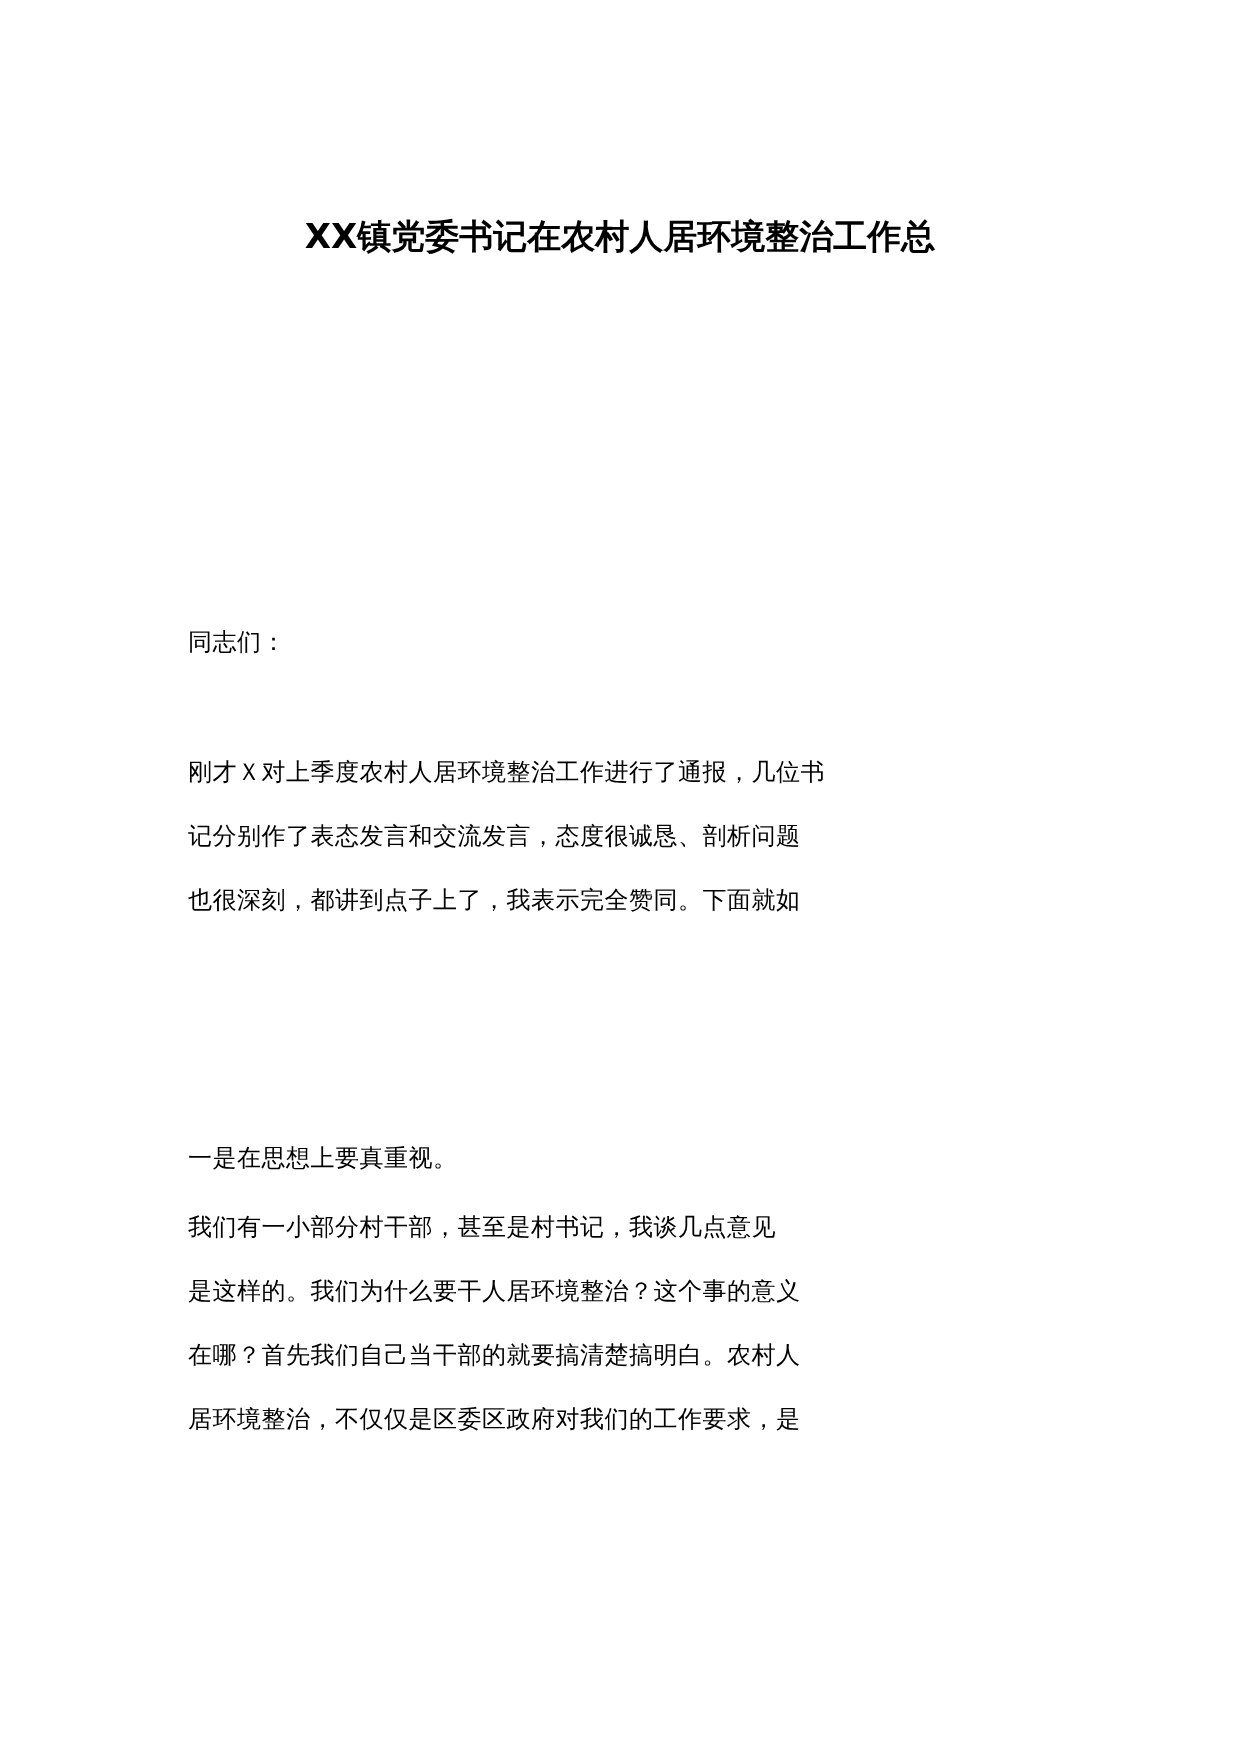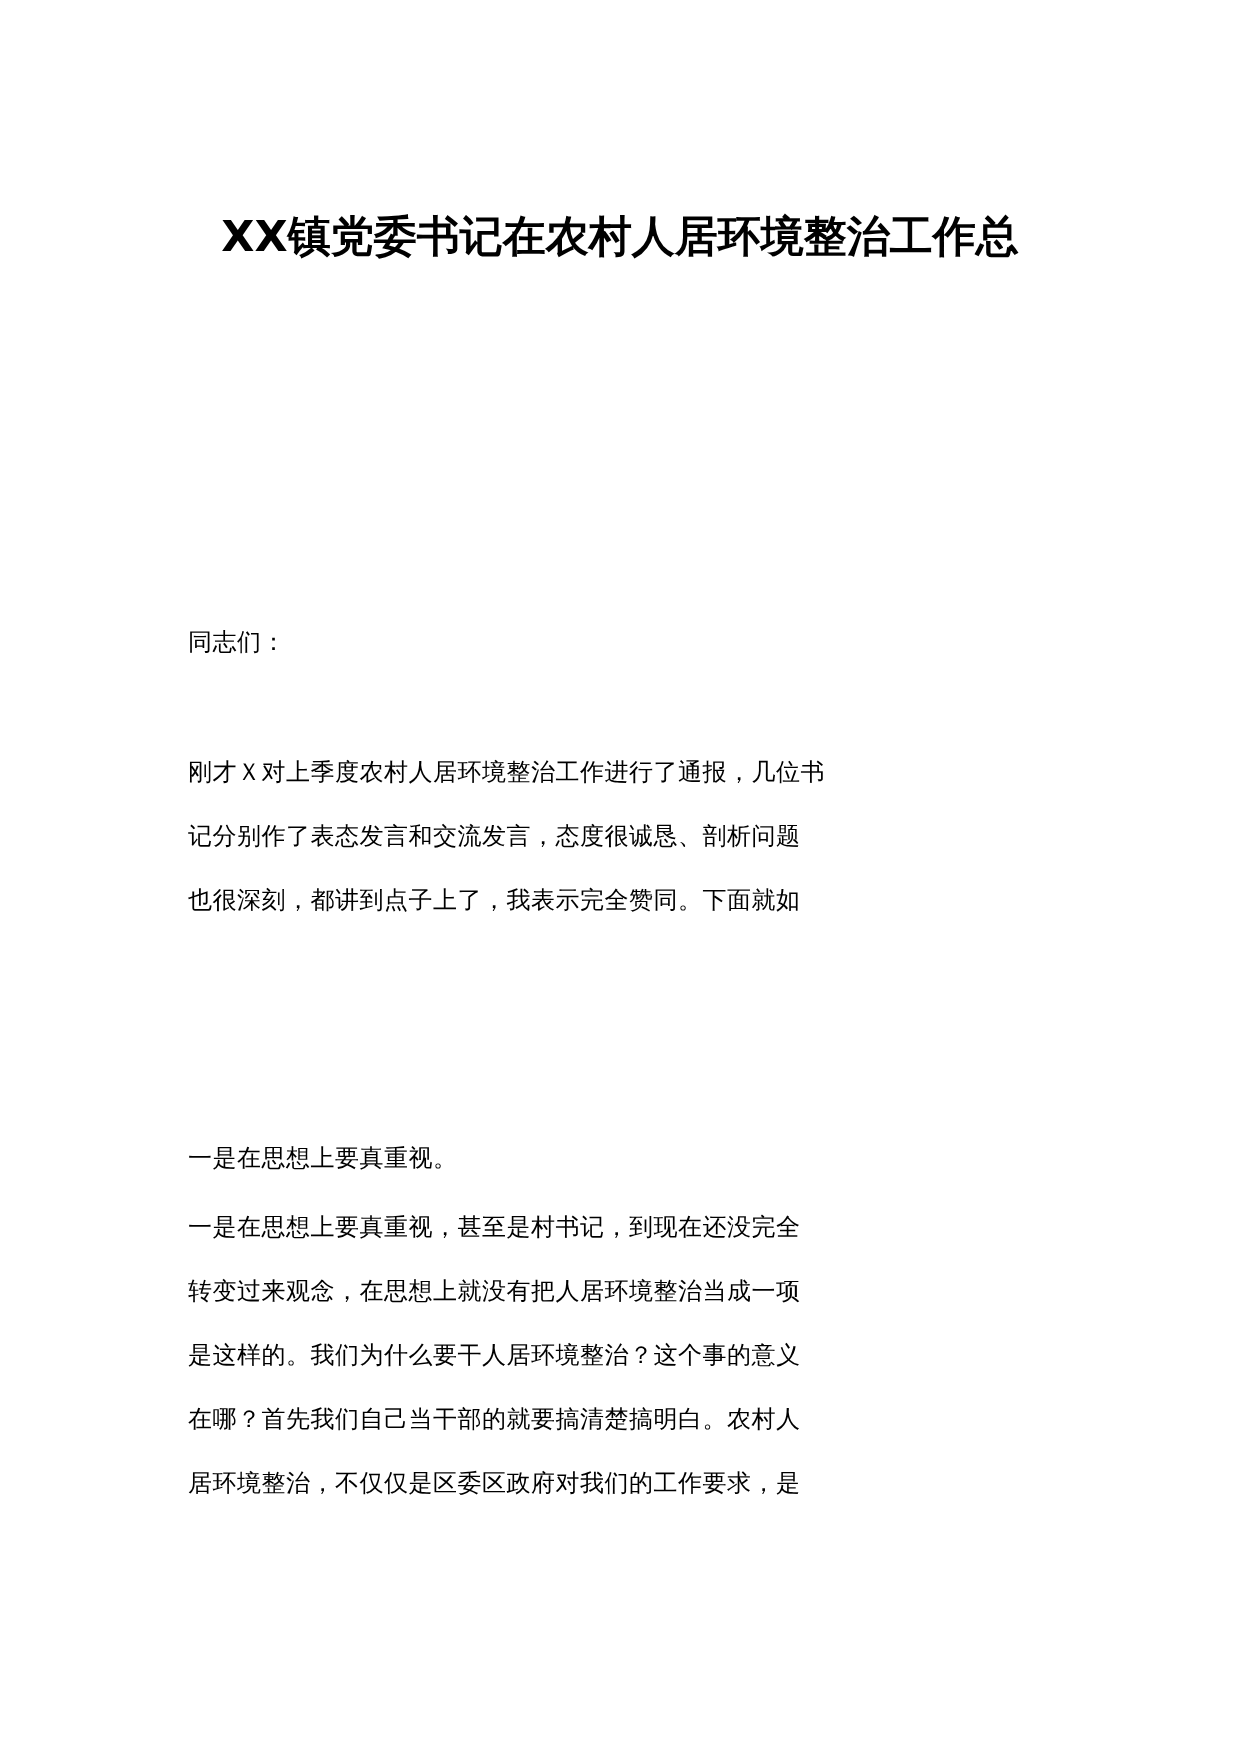--- a/index.html
+++ b/index.html
@@ -21,21 +21,21 @@
       width: 1240px;
       height: 1754px;
       background: #ffffff;
     }
     .title-line {
       position: absolute;
       left: 0;
       width: 1240px;
       text-align: center;
       font-weight: bold;
-      font-size: 43px;
+      font-size: 34px;
       line-height: 60px;
       letter-spacing: 0px;
       white-space: nowrap;
     }
     .title-1 { top: 206px; }
     .title-2 { top: 360px; }
 
     .body-text {
       position: absolute;
       left: 188px;
@@ -66,20 +66,19 @@
 
   <div class="body-text para1">
     <span class="line">刚才Ｘ对上季度农村人居环境整治工作进行了通报，几位书</span>
     <span class="line">记分别作了表态发言和交流发言，态度很诚恳、剖析问题</span>
     <span class="line">也很深刻，都讲到点子上了，我表示完全赞同。下面就如</span>
   </div>
 
   <div class="body-text heading1">一是在思想上要真重视。</div>
 
   <div class="body-text para2">
-    <span class="line">一是在思想上要真重视，甚至是村书记，到现在还没完全</span>
-    <span class="line">转变过来观念，在思想上就没有把人居环境整治当成一项</span>
+    <span class="line">我们有一小部分村干部，甚至是村书记，我谈几点意见</span>
     <span class="line">是这样的。我们为什么要干人居环境整治？这个事的意义</span>
     <span class="line">在哪？首先我们自己当干部的就要搞清楚搞明白。农村人</span>
     <span class="line">居环境整治，不仅仅是区委区政府对我们的工作要求，是</span>
   </div>
 
 </div>
 
 </body></html>

